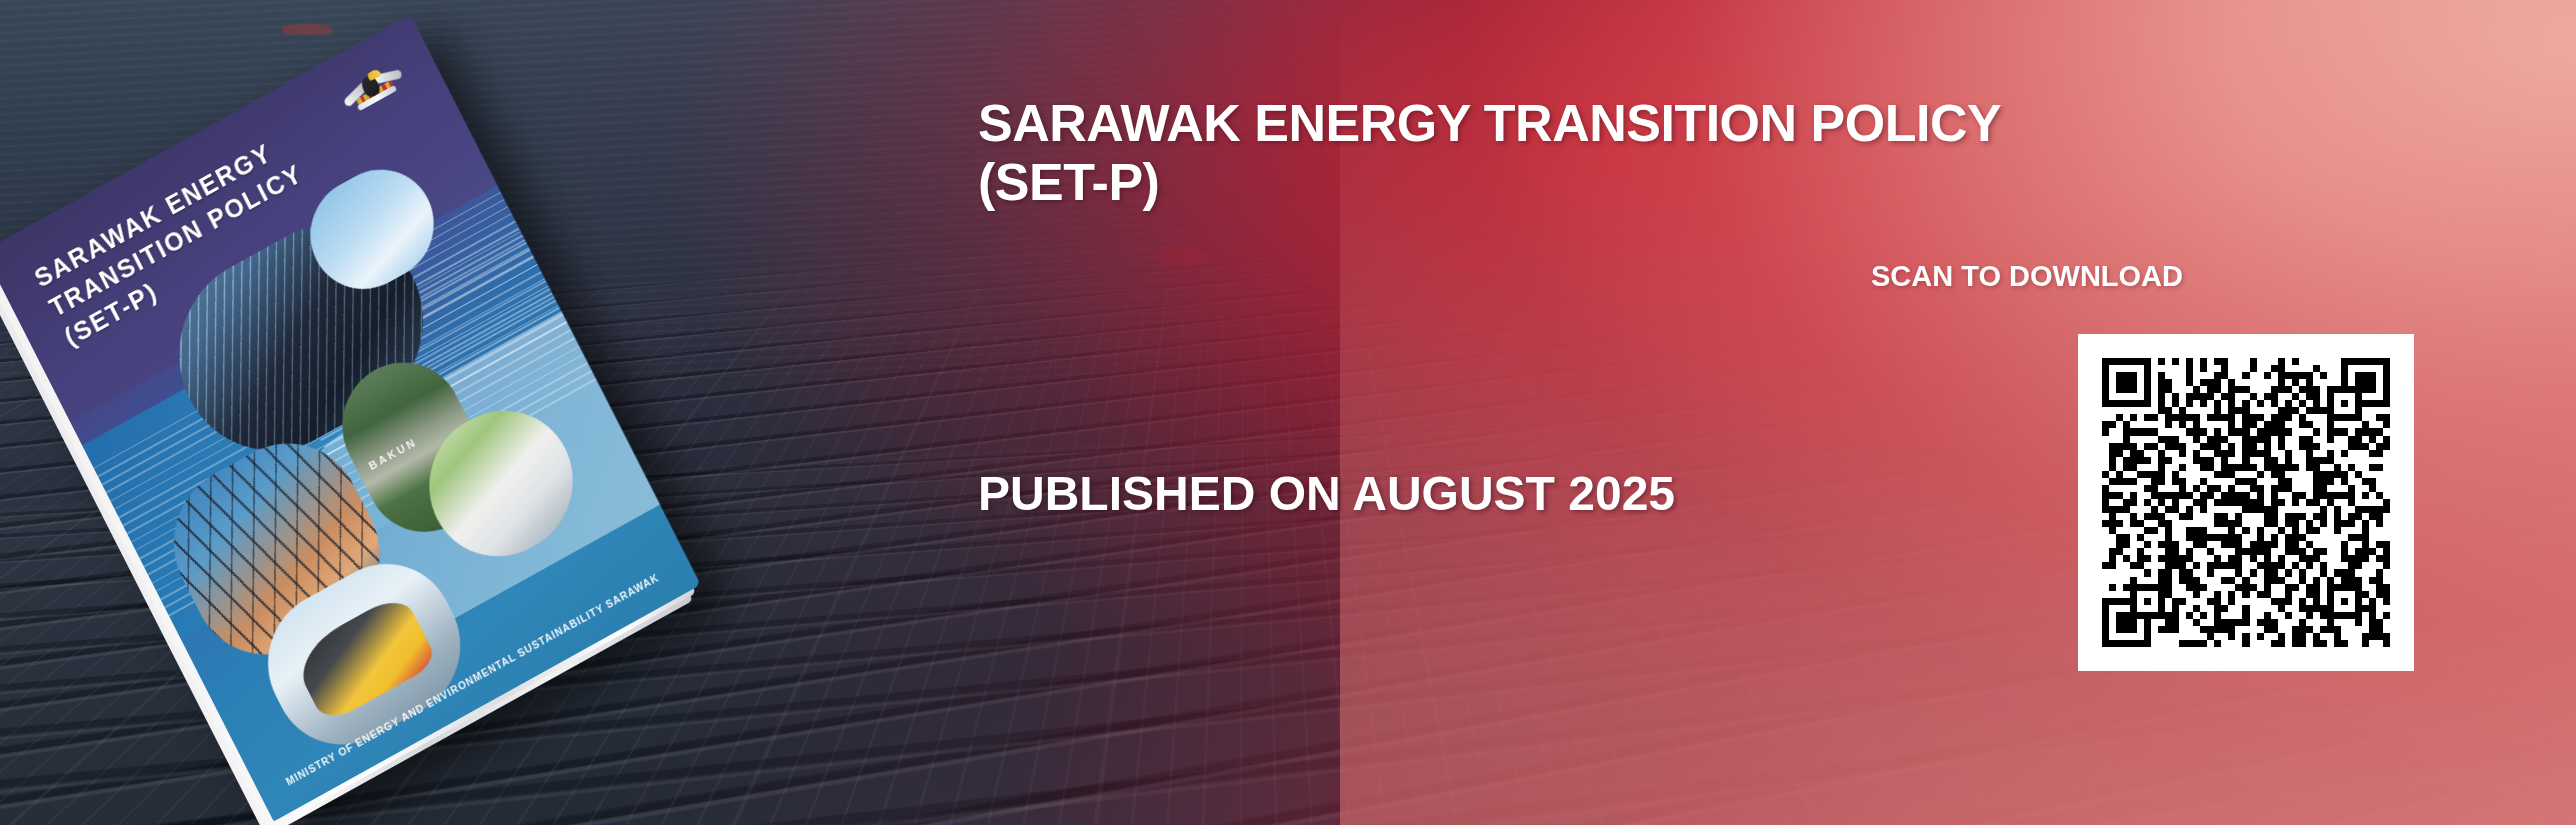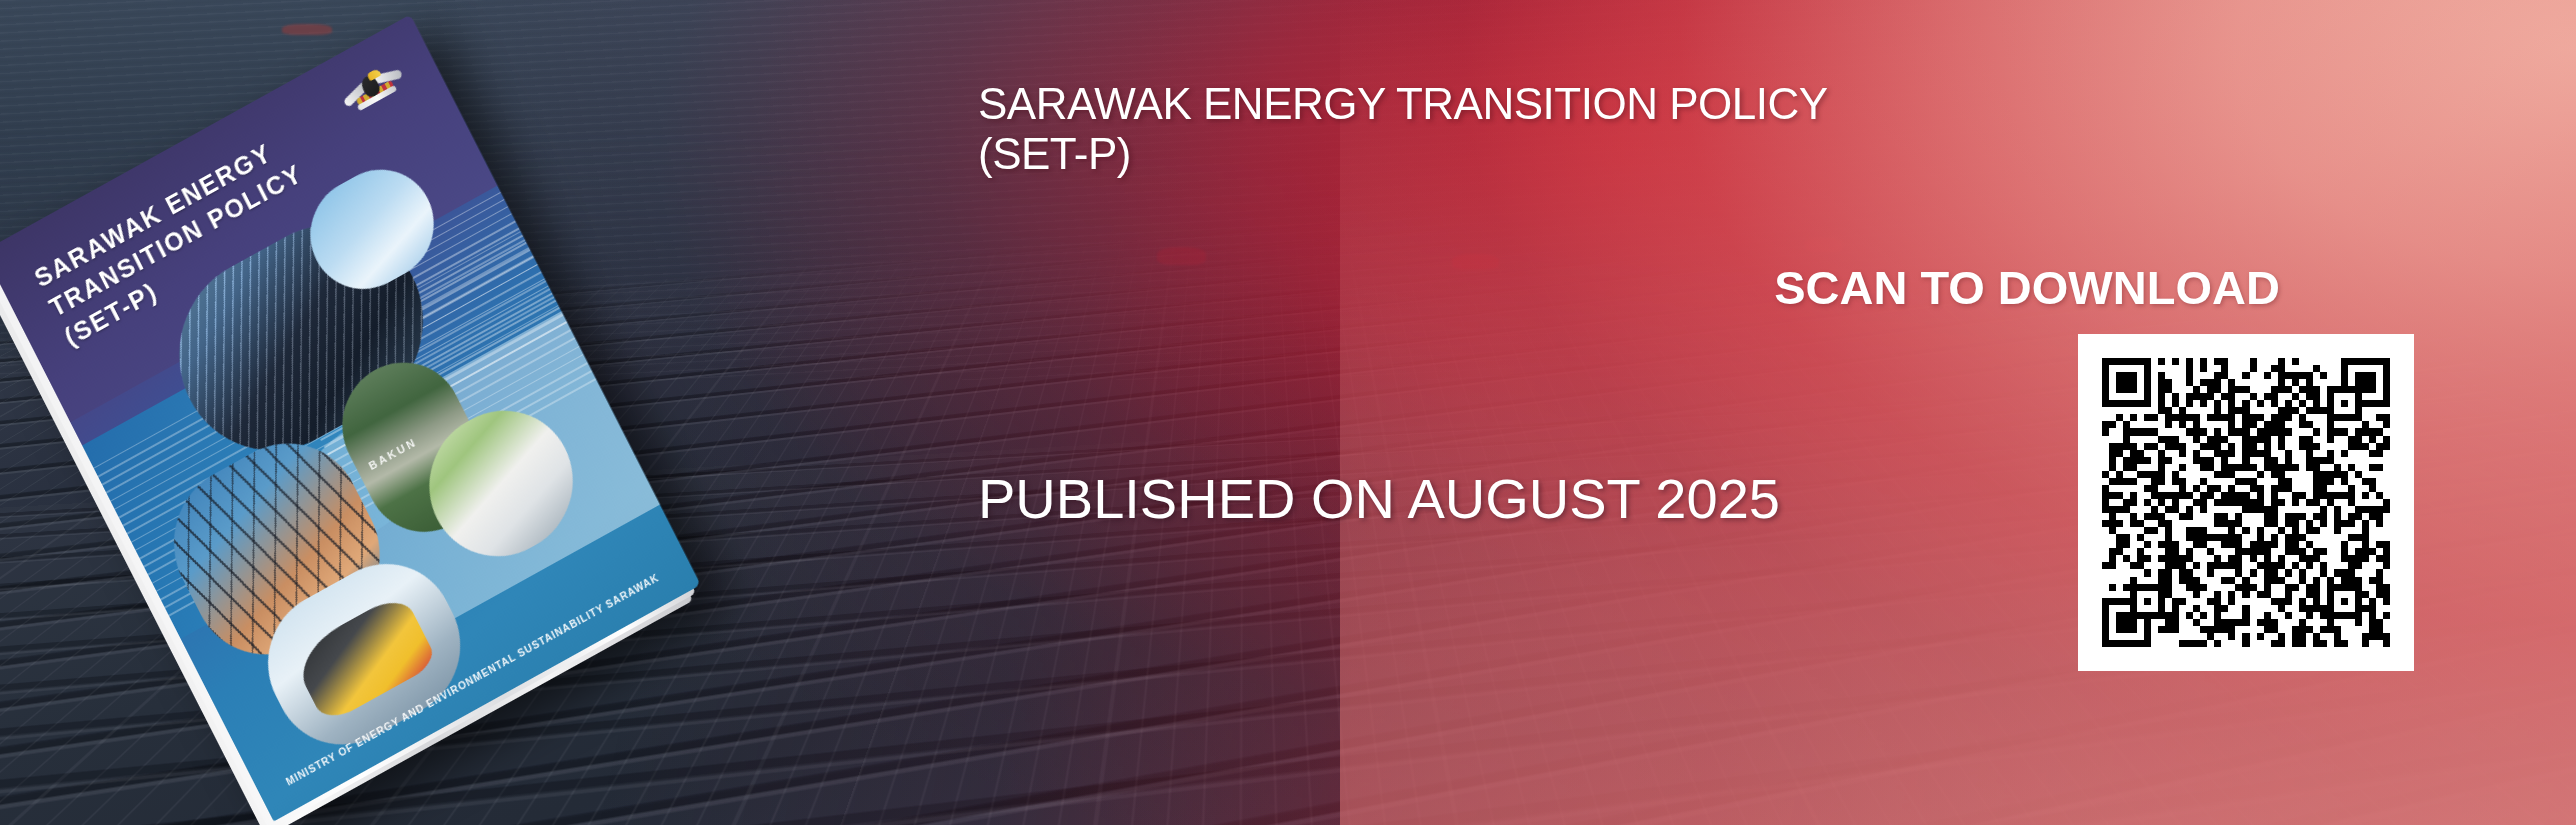--- a/index.html
+++ b/index.html
@@ -282,35 +282,35 @@
     color:rgba(255,255,255,.92);
     font-size:10.3px;
     font-weight:700;
     letter-spacing:0.9px;
     white-space:nowrap;
   }
 
   
   .headline{
     position:absolute;
-    left:978px; top:79px;
+    left:978px; top:94px;
     width:1138px;
     color:#ffffff;
-    font-size:44px;
-    font-weight:400;
+    font-size:52px;
+    font-weight:700;
     line-height:1.14;
     letter-spacing:-0.5px;
     text-shadow:2.2px 2.2px 5.4px rgba(60,10,20,.42);
   }
   .published{
     position:absolute;
     left:978px; top:466px;
     color:#ffffff;
-    font-size:56px;
-    font-weight:400;
+    font-size:48px;
+    font-weight:700;
     letter-spacing:0px;
     text-shadow:2.2px 2.2px 5.4px rgba(40,10,25,.45);
   }
   .tagline{
     position:absolute;
     left:477px; top:709px;
     color:#ffffff;
     font-size:43px;
     font-weight:700;
     font-style:italic;
@@ -318,21 +318,21 @@
     text-shadow:2.7px 2.7px 4.9px rgba(10,12,22,.55);
   }
 
   
   .qr-label{
     position:absolute;
     left:1702px; top:260px;
     width:650px;
     text-align:center;
     color:#ffffff;
-    font-size:47px;
+    font-size:29px;
     font-weight:700;
     letter-spacing:0px;
     text-shadow:1.6px 1.6px 4.3px rgba(120,40,45,.40);
   }
   .qr-box{
     position:absolute;
     left:2078px; top:334px;
     width:336px; height:337px;
     background:#ffffff;
     padding:24px;

